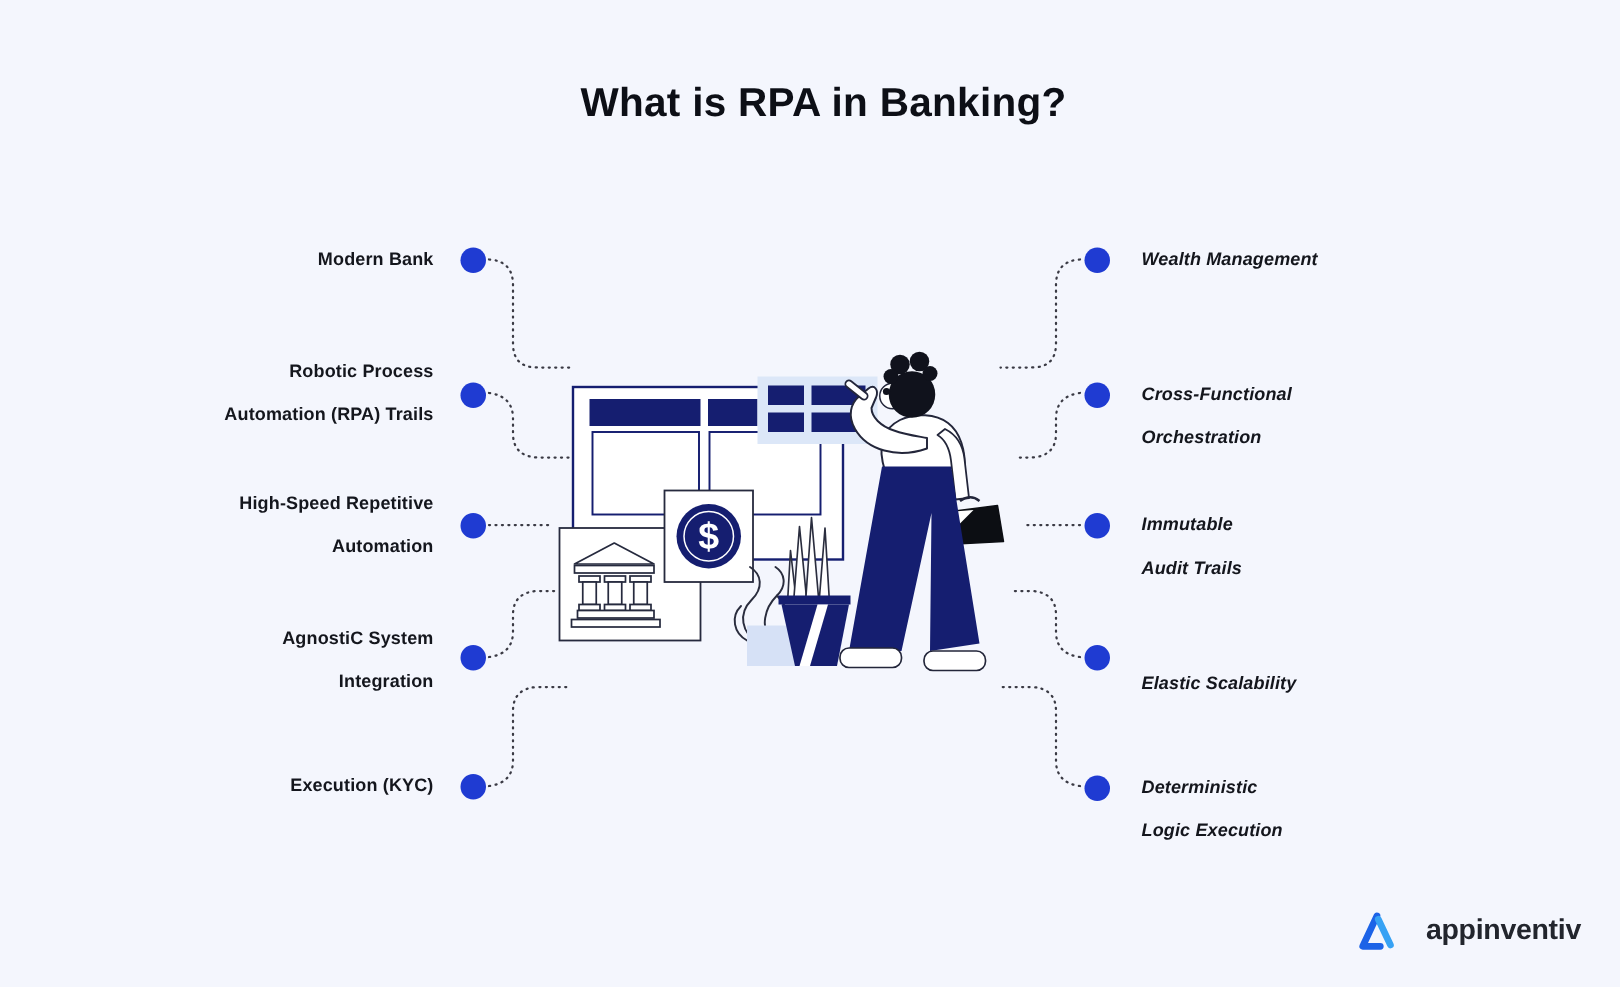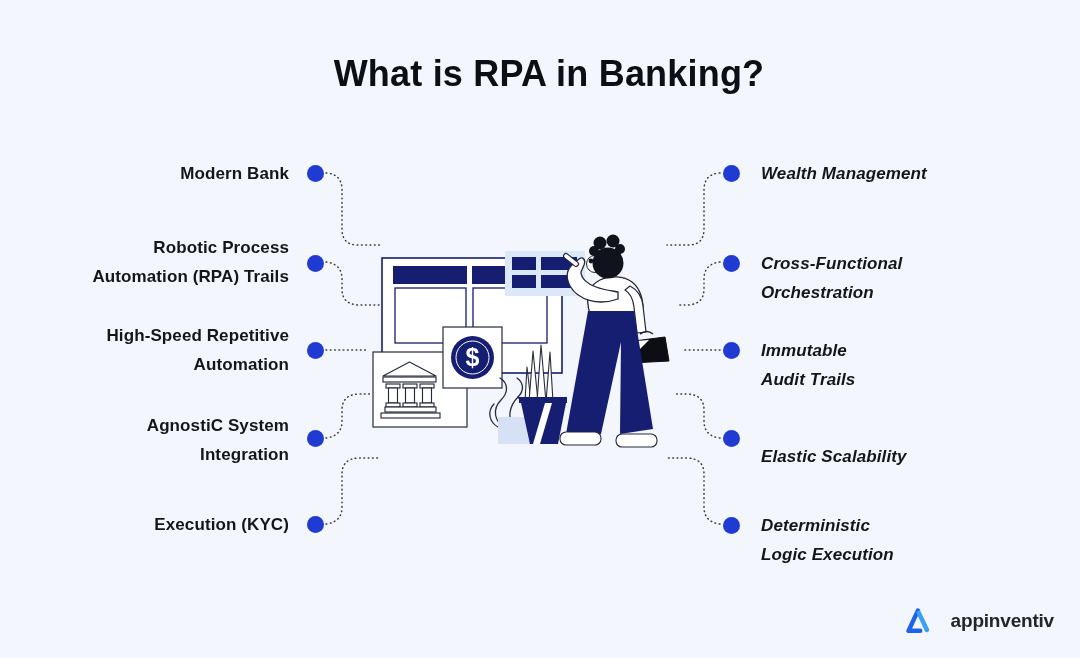--- a/index.html
+++ b/index.html
@@ -3,26 +3,26 @@
 <meta charset="utf-8">
 <style>
   html,body{margin:0;padding:0;background:#e9ecf7;}
   .canvas{
     position:relative;width:1080px;height:658px;overflow:hidden;
     background:#f4f6fd;
     font-family:"Liberation Sans",sans-serif;
   }
   .title{
     position:absolute;left:0;right:0;top:53px;margin:0;
-    text-align:center;font-size:36px;font-weight:700;color:#0d0f16;
+    text-align:center;font-size:27px;font-weight:700;color:#0d0f16;
     letter-spacing:.2px;
     padding-left:18px;
   }
   .label{
-    position:absolute;font-weight:700;font-size:17px;line-height:29px;
+    position:absolute;font-weight:700;font-size:12px;line-height:29px;
     color:#14161d;white-space:pre-line;letter-spacing:.1px;
   }
   .label.left{right:791px;text-align:right;transform:translateY(-50%);}
   .label.right{left:761px;text-align:left;transform:translateY(-14.5px);font-style:italic;}
   .dot{
     position:absolute;width:17px;height:17px;border-radius:50%;
     background:#1f3bd2;
   }
   .art{position:absolute;left:0;top:0;width:1080px;height:658px;}
   .logo{

